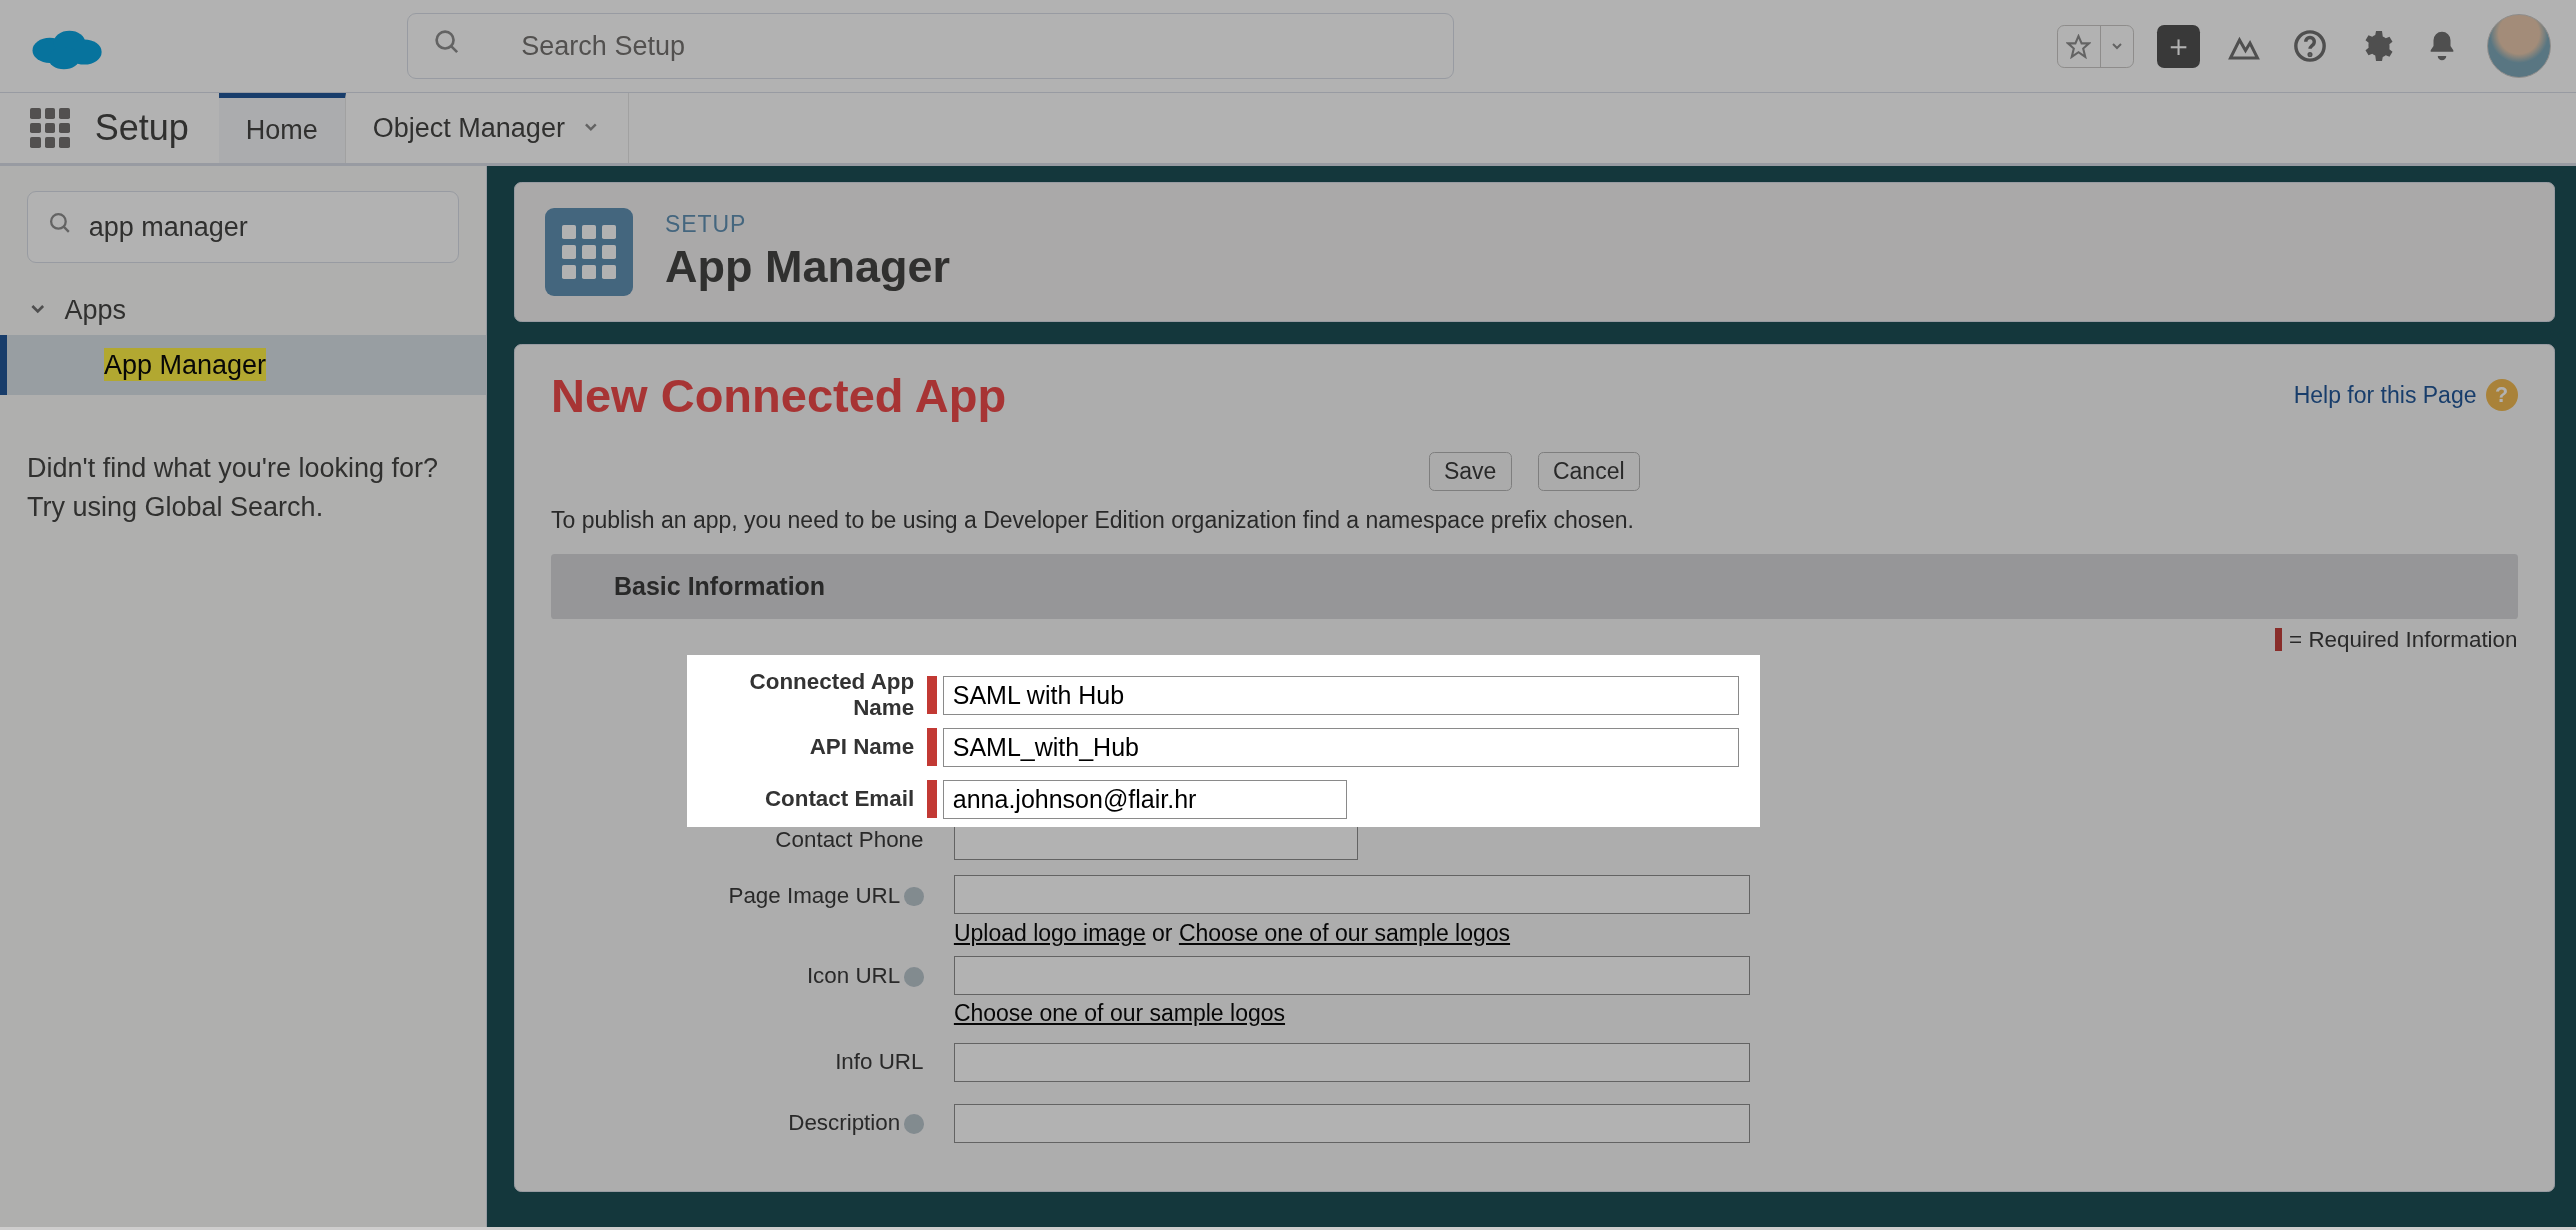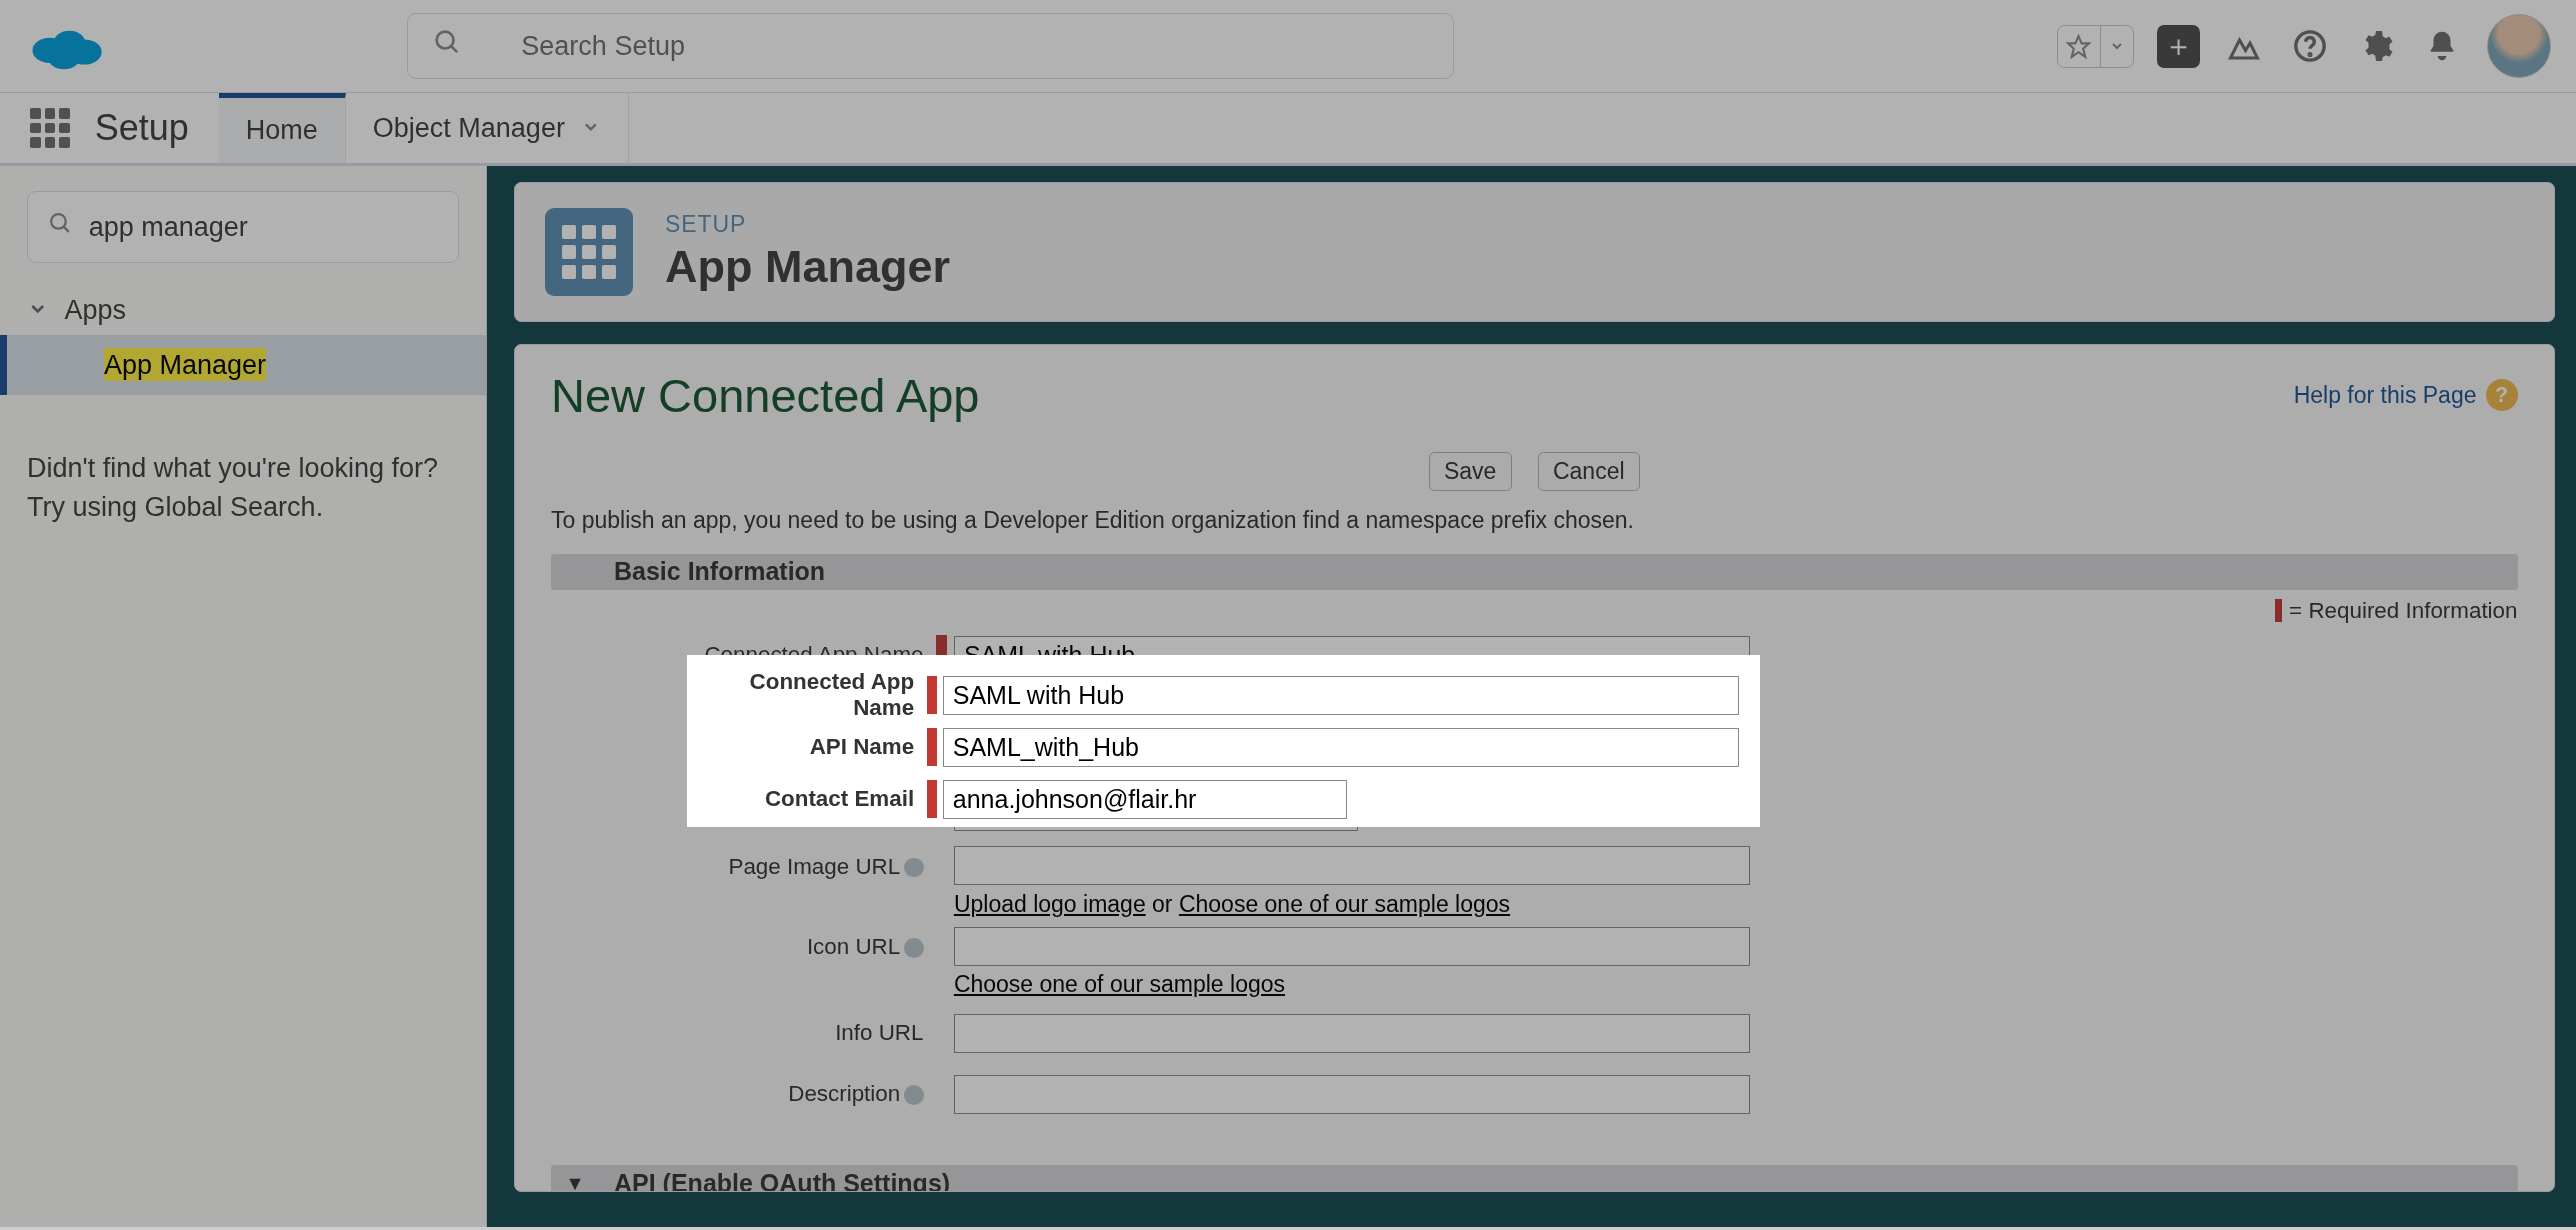--- a/index.html
+++ b/index.html
@@ -50,29 +50,29 @@
   
   .main { flex:1; padding:16px 21.5px 0 27px; background:#15484f; position:relative;}
   .header-card { background:#f3f2f2; border-radius:7.2px; padding:25px 30px; display:flex; align-items:center; gap:32px; border:0.9px solid #d8dde6;}
   .hc-icon { width:88px; height:88px; background:#5b8db2; border-radius:9px; display:flex; align-items:center; justify-content:center;}
   .hc-icon .waffle-grid span { background:#fff;}
   .hc-eyebrow { font-size:23px; color:#5b8db2; letter-spacing:0.9px;}
   .hc-title { font-size:45px; font-weight:700; color:#3e3e3c; margin-top:3.6px;}
 
   .content-card { background:#f7f7f7; border:0.9px solid #d8dde6; border-radius:7.2px; margin-top:21.5px; padding:23px 36px 36px 36px; height: calc(100% - 197px); overflow:hidden;}
   .page-heading-row { display:flex; align-items:center; justify-content:space-between;}
-  .page-heading { font-size:47px; color:#14532d; font-weight:400;}
+  .page-heading { font-size:47px; color:#ef4444; font-weight:700;}
   .help-link { color:#1a5296; font-size:23px; display:flex; align-items:center; gap:9px;}
   .help-qm { width:32px; height:32px; border-radius:50%; background:#f2b84b; color:#fff; display:flex; align-items:center;justify-content:center; font-size:21.5px; font-weight:700;}
 
   .btn-row { display:flex; justify-content:center; gap:26px; margin-top:29px;}
   .btn { border:0.9px solid #b2b2b2; background:#f4f4f4; padding:5.4px 14.3px; font-size:23px; border-radius:5.4px; cursor:pointer; color:#333;}
   .note { font-size:23px; color:#333; margin-top:16px;}
 
-  .section-hdr { background:#d5d6d8; height:36px; display:flex; align-items:center; padding-left:63px; font-size:25px; font-weight:700; color:#333; border-radius:3.6px; margin-top:19.7px; position:relative;}
+  .section-hdr { background:#d5d6d8; height:65px; display:flex; align-items:center; padding-left:63px; font-size:25px; font-weight:700; color:#333; border-radius:3.6px; margin-top:19.7px; position:relative;}
   .section-hdr.collapse::before { content:"▼"; position:absolute; left:14.3px; font-size:19.7px; color:#333; }
   .req-legend { text-align:right; font-size:22.4px; color:#333; margin-top:8px; display:flex; justify-content:flex-end; align-items:center; gap:7.2px;}
   .red-bar { display:inline-block; width:7.2px; height:23px; background:#c23934;}
 
   .form-grid { margin-top:5.4px; }
   .form-row { display:flex; align-items:center; min-height:52px; margin-top:0px;}
   .flabel { width:385px; text-align:right; font-size:22.4px; color:#333; padding-right:12.5px; position:relative;}
   .flabel .info { display:inline-block; width:19.7px; height:19.7px; border-radius:50%; background:#b8c4cc; margin-left:3.6px; vertical-align:middle;}
   .req-mark { width:10.7px; background:#c23934; align-self:stretch; margin:5.4px 7.2px 5.4px 0;}
   .req-mark.none { background:transparent;}

